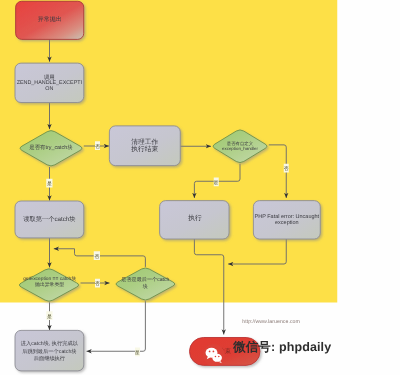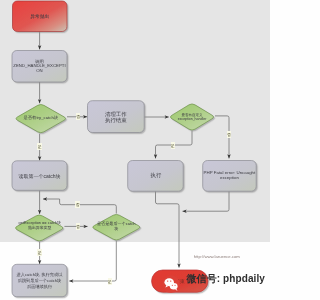--- a/index.html
+++ b/index.html
@@ -1,18 +1,18 @@
 <!DOCTYPE html>
 <html><head>
 <meta charset="utf-8">
 <style>
 html,body{margin:0;padding:0;background:#fefefe;}
 body{width:270px;height:300px;position:relative;overflow:hidden;
      font-family:"Liberation Sans",sans-serif;-webkit-font-smoothing:antialiased;}
-.stage{position:absolute;left:0;top:0;width:270px;height:242px;background:#e5e5e5;}
+.stage{position:absolute;left:0;top:0;width:270px;height:242px;background:#fde047;}
 svg.flow{position:absolute;left:0;top:0;}
 .nlabel{position:absolute;display:flex;align-items:center;justify-content:center;
   text-align:center;line-height:1.05;color:#3a3a40;white-space:pre-line;
   pointer-events:none;letter-spacing:0;}
 .elabel{position:absolute;background:#f8f8e6;color:#3f3f1c;font-size:3.9px;
   line-height:7px;text-align:center;overflow:hidden;}
 .wmurl{position:absolute;color:#8a7a76;font-size:4.2px;letter-spacing:0.02px;white-space:nowrap;}
 .wmicon{position:absolute;}
 .wmtext{position:absolute;font-size:10px;font-weight:bold;color:#2e2e2e;letter-spacing:0.1px;white-space:nowrap;line-height:1;}
 </style>

